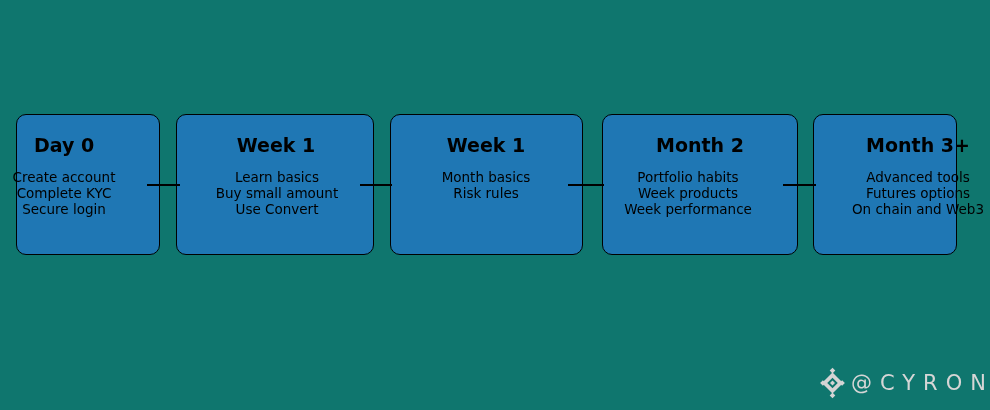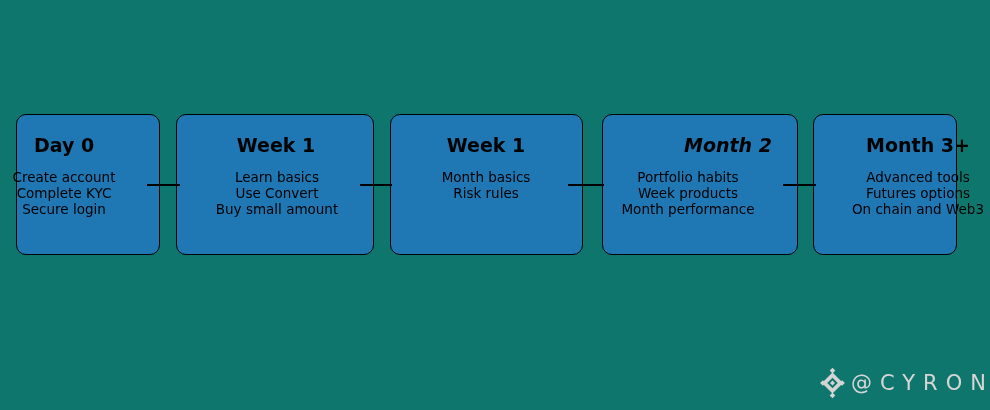--- a/index.html
+++ b/index.html
@@ -82,35 +82,35 @@
   <div class="stage-title" style="left:-56px;">Day 0</div>
   <div class="stage-lines" style="left:-56px;">
     <div>Create account</div>
     <div>Complete KYC</div>
     <div>Secure login</div>
   </div>
 
   <div class="stage-title" style="left:156px;">Week 1</div>
   <div class="stage-lines" style="left:157px;">
     <div>Learn basics</div>
+    <div>Buy small amount</div>
     <div>Use Convert</div>
-    <div>Buy small amount</div>
   </div>
 
   <div class="stage-title" style="left:366px;">Week 1</div>
   <div class="stage-lines" style="left:366px;">
     <div>Month basics</div>
     <div>Risk rules</div>
   </div>
 
-  <div class="stage-title" style="left:608px;font-style:italic;">Month 2</div>
+  <div class="stage-title" style="left:580px;">Month 2</div>
   <div class="stage-lines" style="left:568px;">
     <div>Portfolio habits</div>
     <div>Week products</div>
-    <div>Month performance</div>
+    <div>Week performance</div>
   </div>
 
   <div class="stage-title" style="left:798px;">Month 3+</div>
   <div class="stage-lines" style="left:798px;">
     <div>Advanced tools</div>
     <div>Futures options</div>
     <div>On chain and Web3</div>
   </div>
 
   <div class="watermark">

